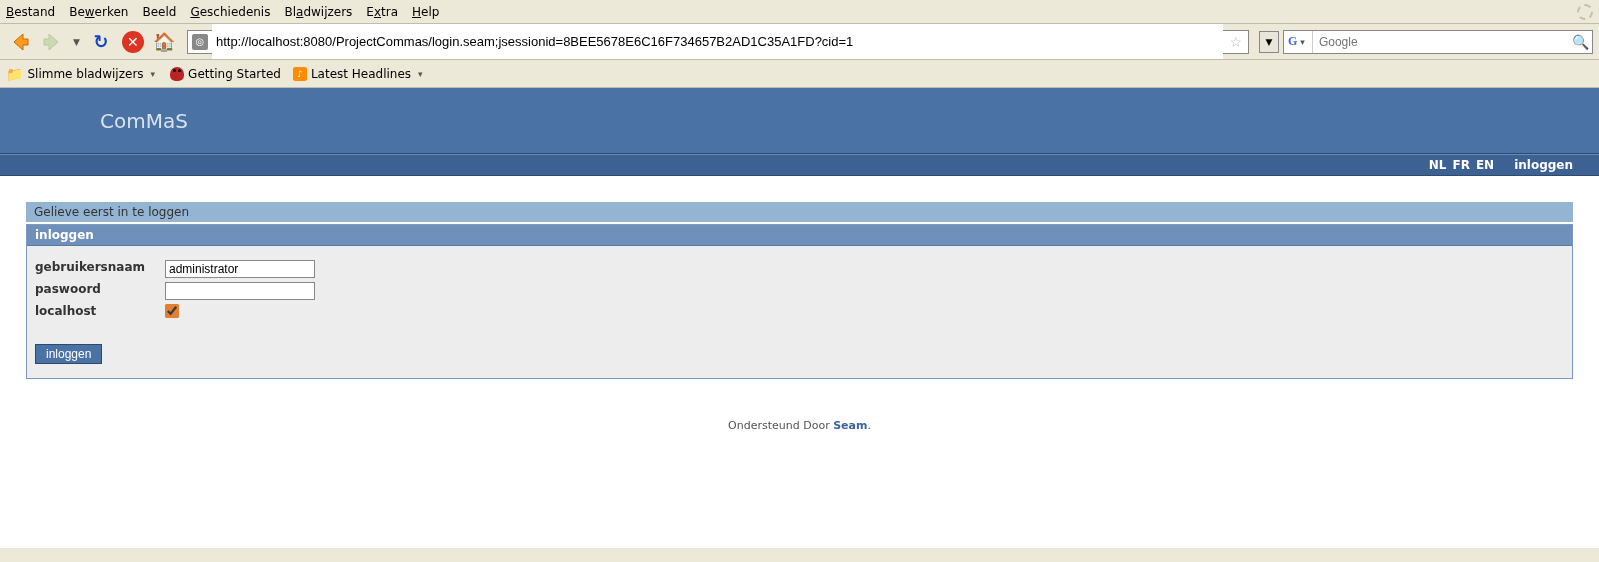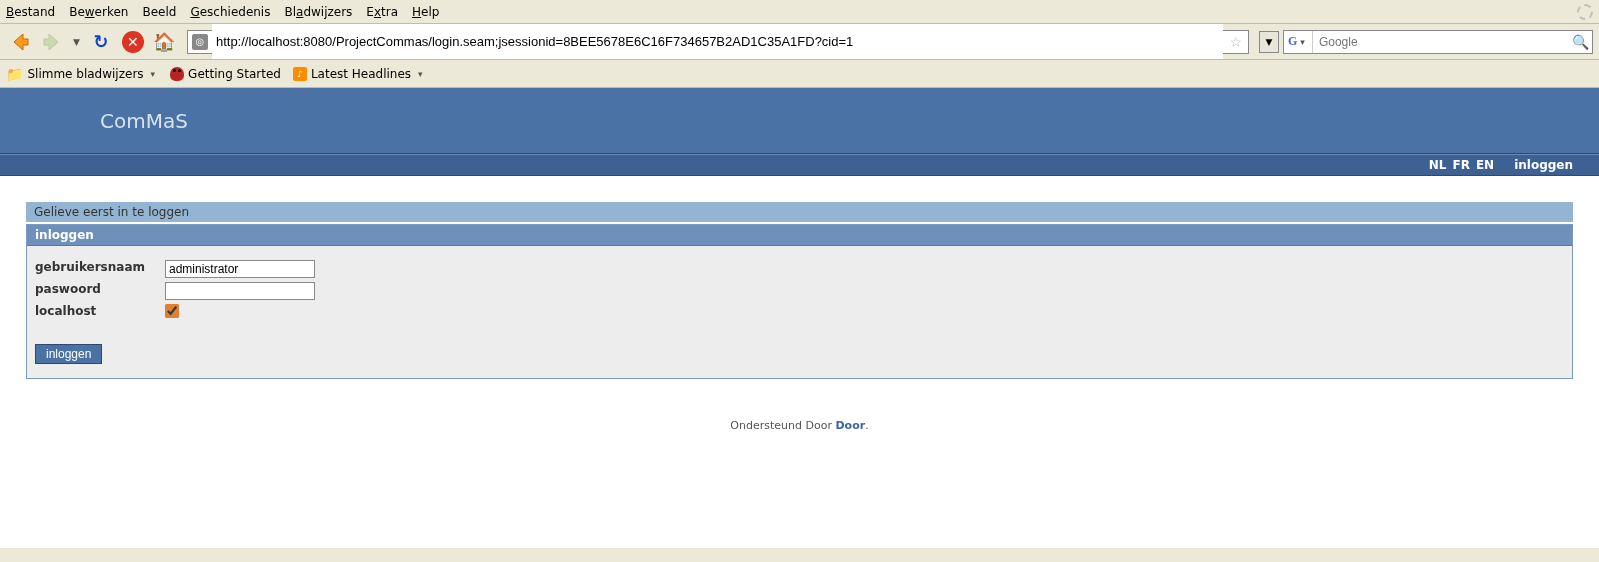--- a/index.html
+++ b/index.html
@@ -165,15 +165,15 @@
           <input type="checkbox" checked="" style="">
         </div>
         <div class="btn-row">
           <button class="btn">inloggen</button>
         </div>
       </div>
     </div>
   </div>
 
   <div class="footer">
-    <span>Ondersteund Door </span><a>Door</a><span>.</span>
+    <span>Ondersteund Door </span><a>Seam</a><span>.</span>
   </div>
 </div>
 
 </body></html>

